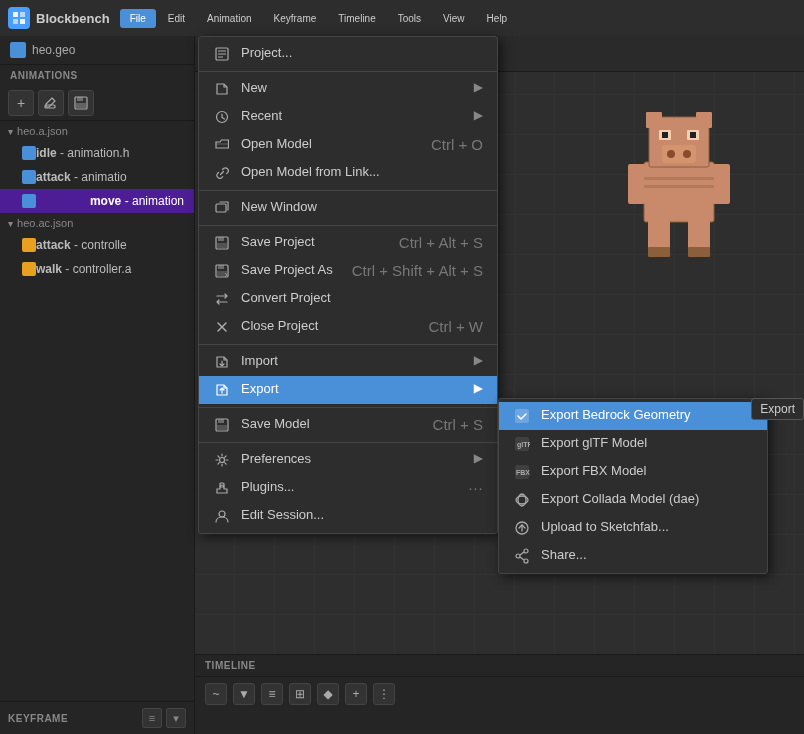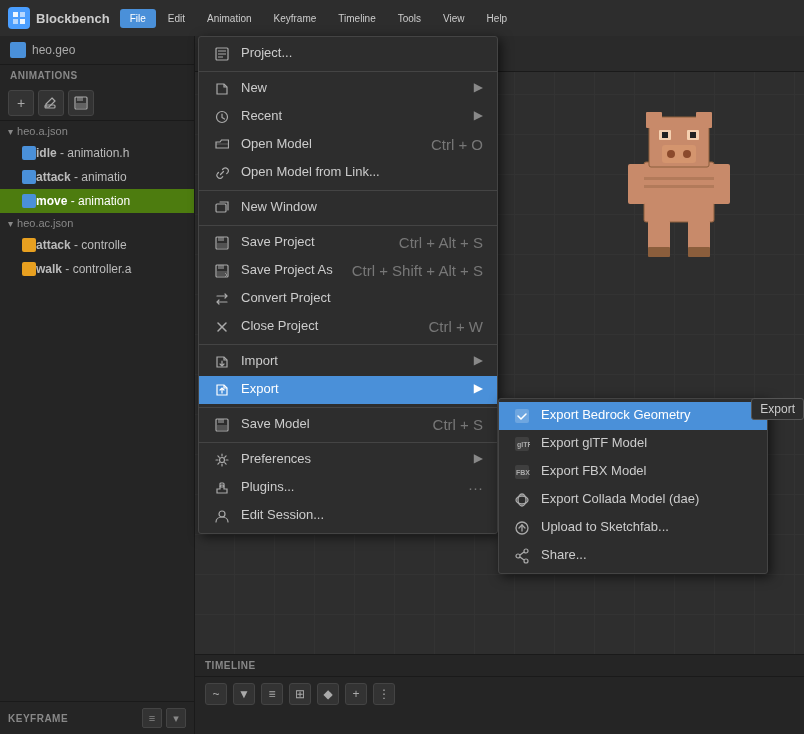--- a/index.html
+++ b/index.html
@@ -126,21 +126,21 @@
       padding: 5px 10px 5px 22px;
       font-size: 12px;
       color: #bbb;
       cursor: pointer;
       display: flex;
       align-items: center;
       gap: 0;
       white-space: nowrap;
       overflow: hidden;
     }
-    .sidebar-item.active { background: #4d7c0f; color: #fff; }
+    .sidebar-item.active { background: #4c1d95; color: #fff; justify-content: space-between; }
     .item-icon {
       width: 14px;
       height: 14px;
       border-radius: 2px;
       flex-shrink: 0;
     }
     .item-icon.anim { background: #4a90d9; }
     .item-icon.ctrl { background: #e8a020; }
 
     

